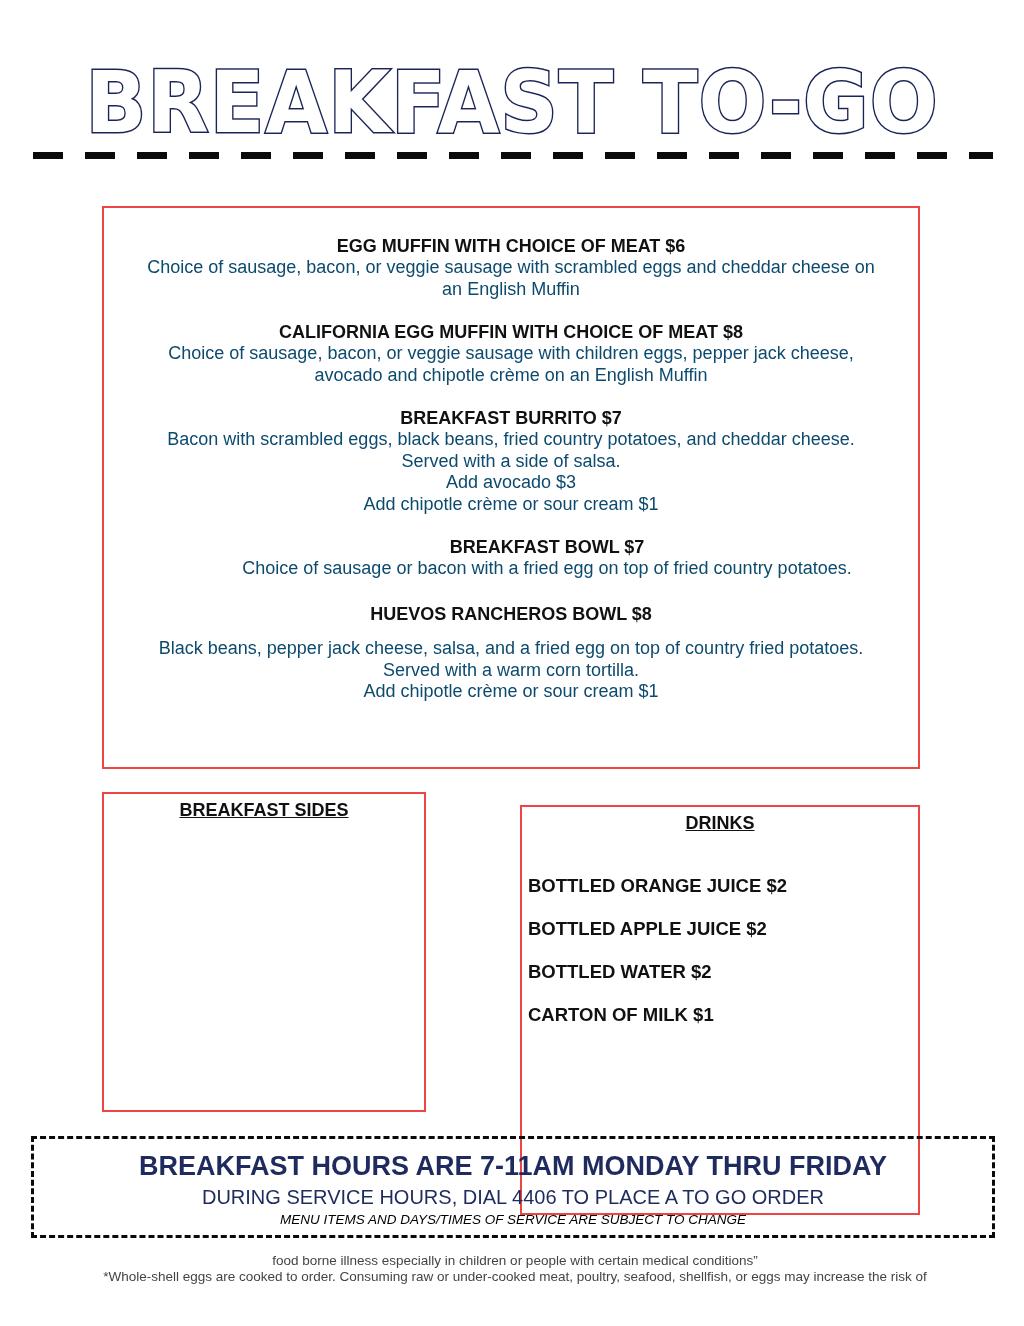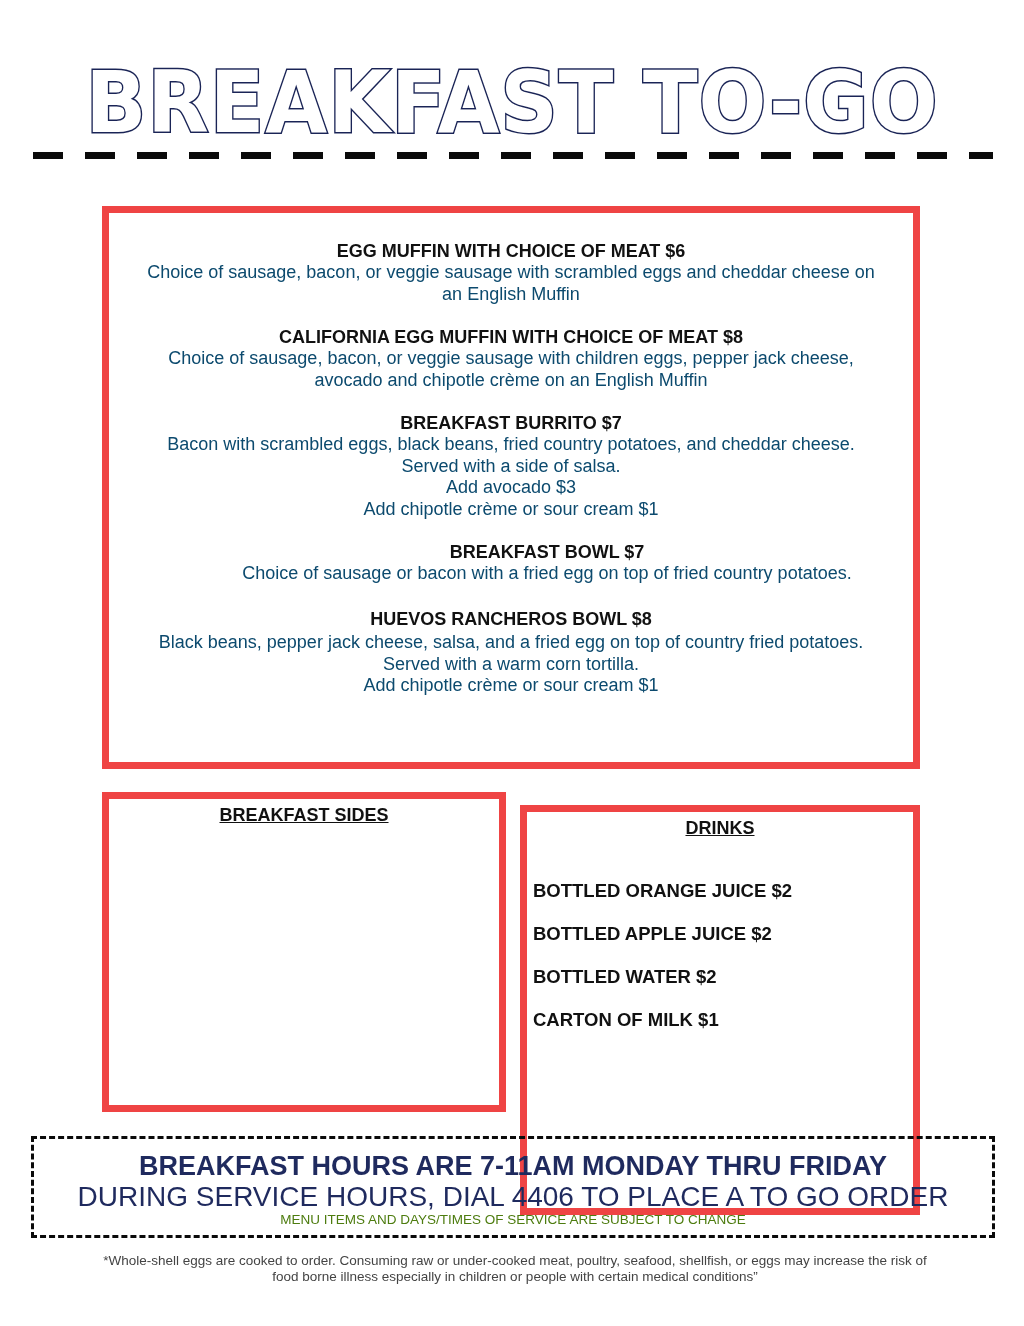--- a/index.html
+++ b/index.html
@@ -15,43 +15,43 @@
     paint-order: stroke fill;
     transform: scaleX(0.93);
   }
 
   .dash-rule {
     position: absolute; left: 33px; top: 152px; width: 960px; height: 7px;
     background: repeating-linear-gradient(90deg, #0a0a0a 0 30px, transparent 30px 52px);
   }
 
   .box {
-    position: absolute; border: 7px solid #ef4444; background: #fff;
+    position: absolute; border: 2px solid #ef4444; background: #fff;
   }
   .main-box { left: 102px; top: 206px; width: 818px; height: 563px; }
 
   .item { text-align: center; width: 100%; }
   .item-title {
     font-family: "Liberation Sans", sans-serif; font-weight: bold;
     font-size: 18px; line-height: 22px; color: #111;
   }
   .item-desc, .item-addon {
     font-family: "Liberation Sans", sans-serif;
     font-size: 18px; line-height: 21.5px; color: #0c4a6e;
     padding: 0 34px;
   }
 
   .item-0 { position: absolute; top: 27px; }
   .item-1 { position: absolute; top: 113px; }
   .item-2 { position: absolute; top: 199px; }
   .item-3 { position: absolute; top: 328px; margin-left: 36px; }
   .item-4 { position: absolute; top: 395px; }
-  .item-4 .item-title { margin-bottom: 2px; }
+  .item-4 .item-title { margin-bottom: 13px; }
 
-  .sides-box { left: 102px; top: 792px; width: 404px; height: 320px; }
+  .sides-box { left: 102px; top: 792px; width: 324px; height: 320px; }
   .drinks-box { left: 520px; top: 805px; width: 400px; height: 410px; }
 
   .col-heading {
     position: absolute; top: 5px; left: 0; width: 100%; text-align: center;
     font-weight: bold; font-size: 18px; line-height: 22px; text-decoration: underline;
     color: #111;
   }
   .col-list { position: absolute; top: 68px; left: 6px; list-style: none; }
   .col-list li {
     font-weight: bold; font-size: 18.5px; line-height: 22px; height: 43px; color: #111;
@@ -61,25 +61,25 @@
     position: absolute; left: 31px; top: 1136px; width: 964px; height: 102px;
     border: 3px dashed #0a0a0a;
     text-align: center;
   }
   .hours {
     position: absolute; top: 14px; left: 0; width: 100%;
     font-weight: bold; font-size: 27px; line-height: 27px; color: #1f2a5e;
   }
   .dial {
     position: absolute; top: 44px; left: 0; width: 100%;
-    font-size: 28px; line-height: 28px; color: #1f2a5e;
+    font-size: 20px; line-height: 28px; color: #1f2a5e;
   }
   .subject {
     position: absolute; top: 73px; left: 0; width: 100%;
-    font-size: 13.5px; line-height: 16px; color: #4d7c0f;
+    font-style: italic; font-size: 13.5px; line-height: 16px; color: #000000;
   }
 
   .disclaimer {
     position: absolute; left: 40px; top: 1253px; width: 950px;
     text-align: center; font-size: 13.5px; line-height: 15.5px; color: #444;
   }
 </style>
 </head>
 <body>
 
@@ -131,15 +131,15 @@
   </ul>
 </section>
 
 <section class="info-box">
   <div class="hours">BREAKFAST HOURS ARE 7-11AM MONDAY THRU FRIDAY</div>
   <div class="dial">DURING SERVICE HOURS, DIAL 4406 TO PLACE A TO GO ORDER</div>
   <div class="subject">MENU ITEMS AND DAYS/TIMES OF SERVICE ARE SUBJECT TO CHANGE</div>
 </section>
 
 <footer class="disclaimer">
+  <div>food borne illness especially in children or people with certain medical conditions”</div>
   <div>*Whole-shell eggs are cooked to order. Consuming raw or under-cooked meat, poultry, seafood, shellfish, or eggs may increase the risk of</div>
-  <div>food borne illness especially in children or people with certain medical conditions”</div>
 </footer>
 
 </body></html>

